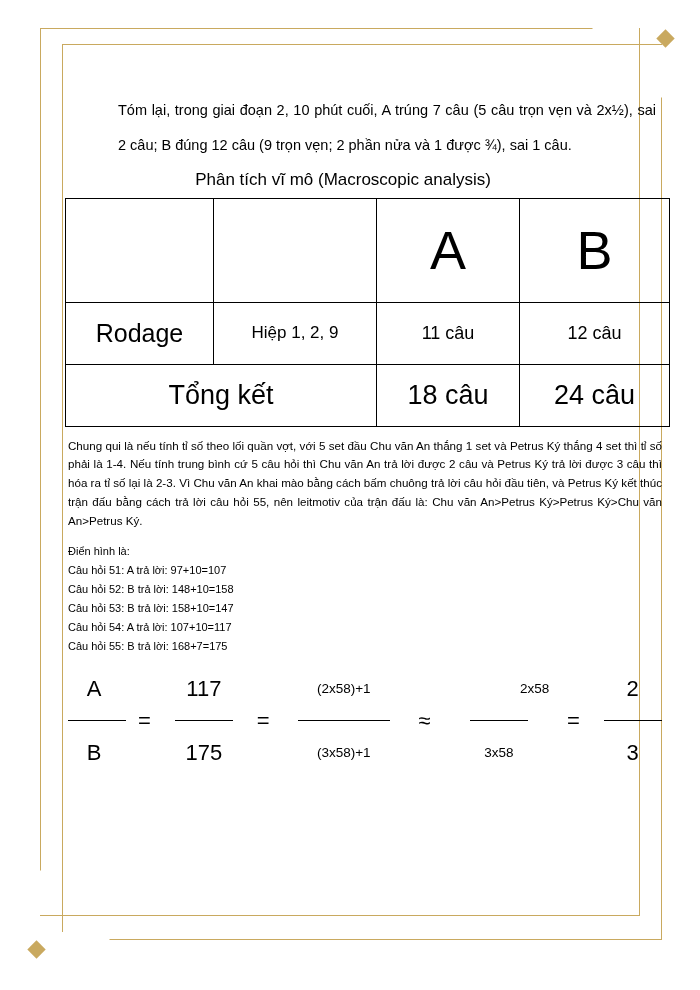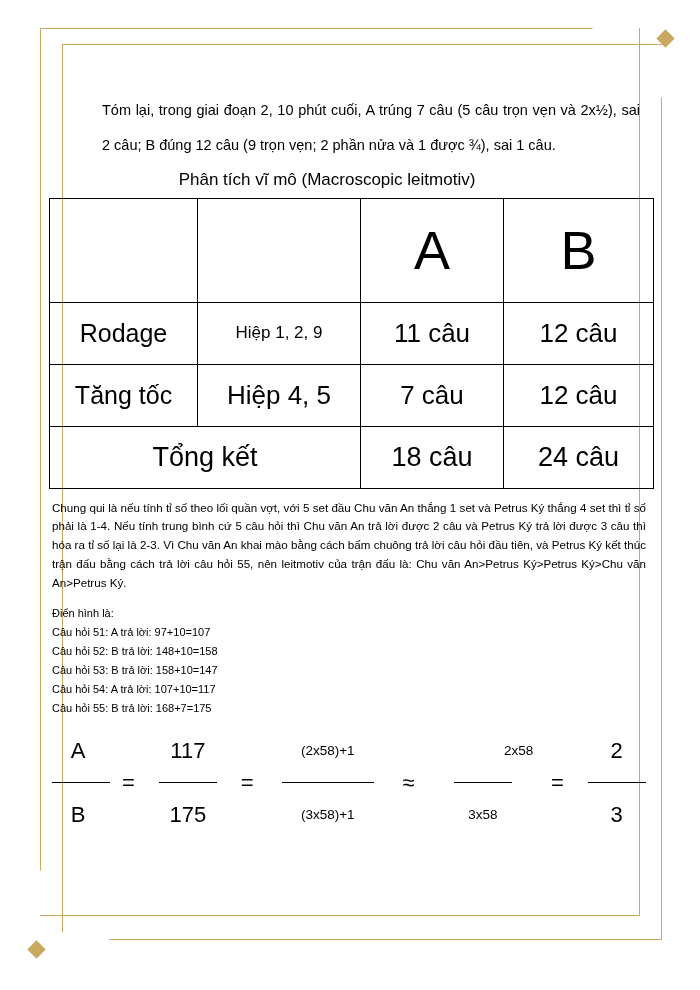--- a/index.html
+++ b/index.html
@@ -44,21 +44,21 @@
     width: 13px; height: 13px;
     background: #c9a95f;
     transform: rotate(45deg);
   }
   .diamond.tr { right: 28px; top: 32px; }
   .diamond.bl { left: 30px; bottom: 34px; }
 
   
   .content {
     position: absolute;
-    left: 52px; top: 78px;
+    left: 68px; top: 78px;
     width: 600px;
   }
 
   .para-top {
     font-size: 14.5px;
     color: #000;
     line-height: 2.45;
     text-align: justify;
     padding: 0 12px 0 50px;
     margin-bottom: 6px;
@@ -88,21 +88,21 @@
   .col1 { width: 148px; }
   .col2 { width: 163px; }
   .col3 { width: 143px; }
   .col4 { width: 150px; }
 
   .hdr-row td { height: 104px; }
   .hdr-big { font-size: 54px; line-height: 1; }
   .row-body td { height: 62px; }
   .lbl { font-size: 25px; }
   .lbl-sm { font-size: 17px; }
-  .val { font-size: 26px; }
+  .val { font-size: 18px; }
   .val-lg { font-size: 27px; }
 
   .para-body {
     font-size: 11.6px;
     line-height: 1.62;
     color: #000;
     text-align: justify;
     margin-top: 10px;
     padding-right: 6px;
   }
@@ -149,43 +149,37 @@
   <div class="frame-outer"></div>
   <div class="frame-inner"></div>
   <div class="frame-inner2"></div>
   <div class="diamond tr"></div>
   <div class="diamond bl"></div>
 
   <div class="content">
 
     <p class="para-top">Tóm lại, trong giai đoạn 2, 10 phút cuối, A trúng 7 câu (5 câu trọn vẹn và 2x½), sai 2 câu; B đúng 12 câu (9 trọn vẹn; 2 phần nửa và 1 được ¾), sai 1 câu.</p>
 
-    <div class="table-title">Phân tích vĩ mô (Macroscopic leitmotiv)</div>
+    <div class="table-title">Phân tích vĩ mô (Macroscopic analysis)</div>
 
     <table class="macro">
       <tbody>
           <tr class="hdr-row">
         <td class="col1"></td>
         <td class="col2"></td>
         <td class="col3 hdr-big">A</td>
         <td class="col4 hdr-big">B</td>
       </tr>
       <tr class="row-body">
         <td class="lbl">Rodage</td>
         <td class="lbl-sm">Hiệp 1, 2, 9</td>
         <td class="val">11 câu</td>
         <td class="val">12 câu</td>
       </tr>
       <tr class="row-body">
-        <td class="lbl">Tăng tốc</td>
-        <td class="val">Hiệp 4, 5</td>
-        <td class="val">7 câu</td>
-        <td class="val">12 câu</td>
-      </tr>
-      <tr class="row-body">
         <td class="val-lg" colspan="2">Tổng kết</td>
         <td class="val-lg">18 câu</td>
         <td class="val-lg">24 câu</td>
       </tr>
     </tbody>
       </table>
 
     <p class="para-body">Chung qui là nếu tính tỉ số theo lối quần vợt, với 5 set đầu Chu văn An thắng 1 set và Petrus Ký thắng 4 set thì tỉ số phải là 1-4. Nếu tính trung bình cứ 5 câu hỏi thì Chu văn An trả lời được 2 câu và Petrus Ký trả lời được 3 câu thì hóa ra tỉ số lại là 2-3. Vì Chu văn An khai mào bằng cách bấm chuông trả lời câu hỏi đầu tiên, và Petrus Ký kết thúc trận đấu bằng cách trả lời câu hỏi 55, nên leitmotiv của trận đấu là: Chu văn An&gt;Petrus Ký&gt;Petrus Ký&gt;Chu văn An&gt;Petrus Ký.</p>
 
     <div class="para-list">

